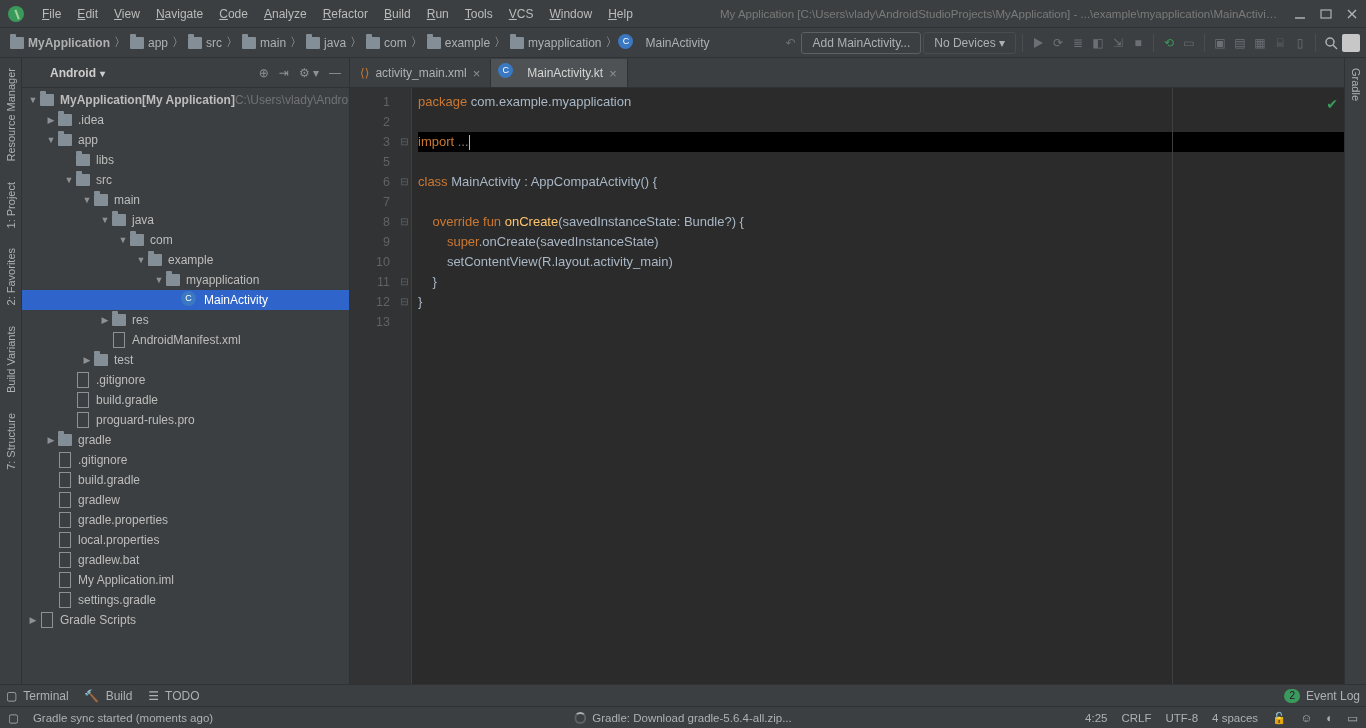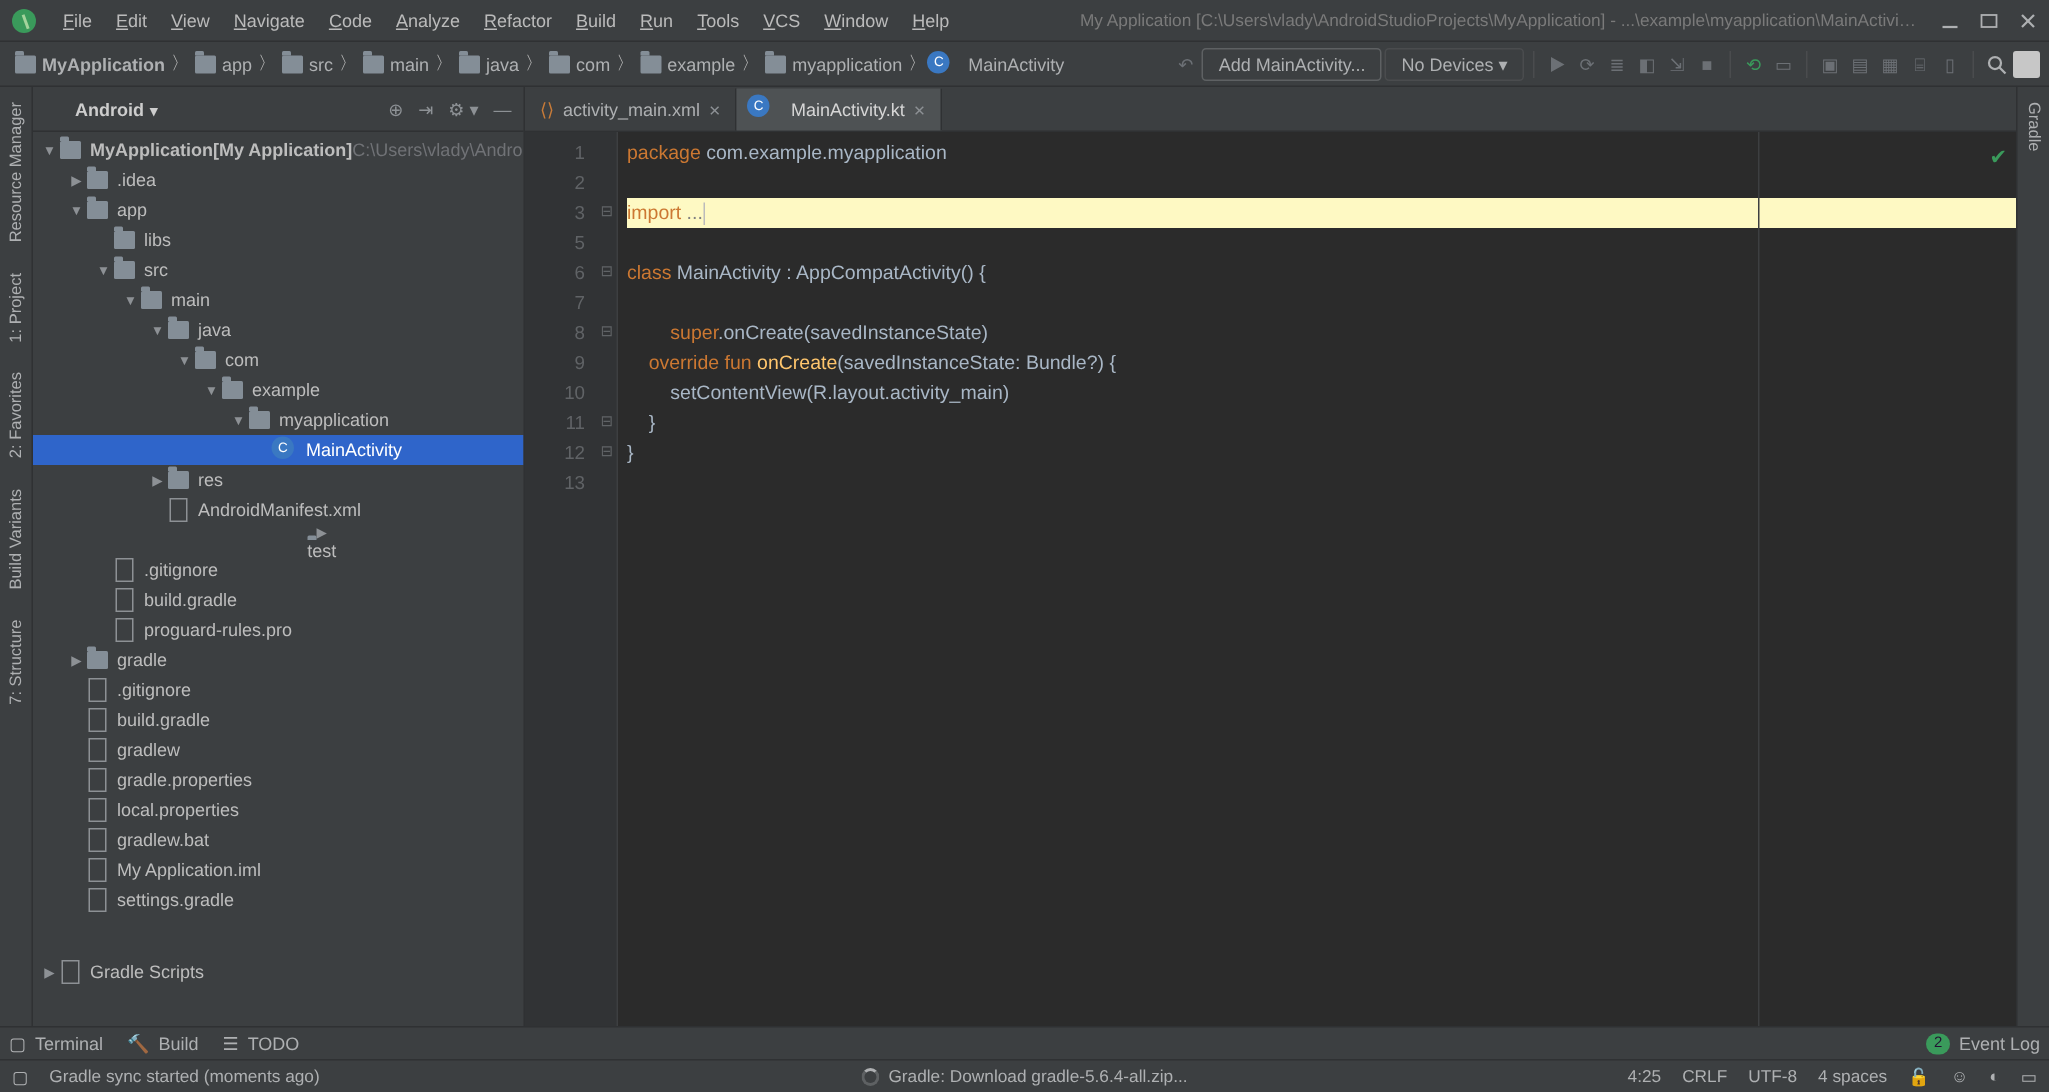--- a/index.html
+++ b/index.html
@@ -70,21 +70,21 @@
 .code { flex:1; padding:4px 0 0 6px; font-size:13px; line-height:20px; position:relative; }
 .code .kw{color:#cc7832;}
 .code .id{color:#a9b7c6;}
 .code .fn{color:#ffc66d;}
 .code .ty{color:#a9b7c6;}
 .code .pkg{color:#a9b7c6;}
 .code .ov{color:#cc7832;}
 .code .sup{color:#cc7832;}
 .code .dim{color:#808080;}
 .code-line{height:20px; white-space:pre;}
-.code-line.hl{ background:#fef9c3;}
+.code-line.hl{ background:#000000;}
 .caret{display:inline-block;width:1px;height:15px;background:#bbbbbb;vertical-align:middle;}
 .right-margin{position:absolute; top:0; bottom:0; left:760px; width:1px; background:#3d3f41;}
 .ok-mark{position:absolute; top:6px; right:6px; color:#3a9a5b; font-size:14px;}
 
 
 .bottom-tabs{ height:22px; background:#3c3f41; border-top:1px solid #2f3133; display:flex; align-items:center; padding:0 6px; gap:16px;}
 .bottom-tabs .btab{ display:flex; align-items:center; gap:6px; color:#aeb0b2; font-size:12px;}
 .bottom-tabs .right{margin-left:auto; display:flex; align-items:center; gap:6px;}
 .badge{ background:#3a9a5b; color:#213; border-radius:8px; padding:0 5px; font-size:10px; line-height:14px;}
 
@@ -285,21 +285,21 @@
         <div class="tree-row" style="padding-left: 76px;">
           <span class="tw closed"></span>
           <span class="fi"></span>
           <span class="tree-label">res</span>
         </div>
         <div class="tree-row" style="padding-left: 76px;">
           <span class="tw"></span>
           <span class="fi file"></span>
           <span class="tree-label">AndroidManifest.xml</span>
         </div>
-        <div class="tree-row" style="padding-left: 58px; flex-direction: column;">
+        <div class="tree-row" style="padding-left: 58px;">
           <span class="tw closed"></span>
           <span class="fi"></span>
           <span class="tree-label">test</span>
         </div>
         <div class="tree-row" style="padding-left: 40px;">
           <span class="tw"></span>
           <span class="fi file"></span>
           <span class="tree-label">.gitignore</span>
         </div>
         <div class="tree-row" style="padding-left: 40px;">
@@ -350,21 +350,21 @@
         <div class="tree-row" style="padding-left: 22px;">
           <span class="tw"></span>
           <span class="fi file"></span>
           <span class="tree-label">My Application.iml</span>
         </div>
         <div class="tree-row" style="padding-left: 22px;">
           <span class="tw"></span>
           <span class="fi file"></span>
           <span class="tree-label">settings.gradle</span>
         </div>
-        <div class="tree-row" style="padding-left: 4px; margin-top: 28px;">
+        <div class="tree-row" style="padding-left: 4px;">
           <span class="tw closed"></span>
           <span class="fi file"></span>
           <span class="tree-label">Gradle Scripts</span>
         </div>
       </div>
   </div>
 
   <div class="editor">
     <div class="tabs" id="tabs">
         <div class="tab">
@@ -409,22 +409,22 @@
         </div>
       <div class="code" id="code">
         <div class="right-margin"></div>
         <span class="ok-mark">✔</span>
       <div class="code-line"><span class="kw">package </span><span class="pkg">com.example.myapplication</span></div>
           <div class="code-line"></div>
           <div class="code-line hl"><span class="kw">import </span><span class="dim">...</span><span class="caret"></span></div>
           <div class="code-line"></div>
           <div class="code-line"><span class="kw">class </span><span class="ty">MainActivity : AppCompatActivity() {</span></div>
           <div class="code-line"></div>
+          <div class="code-line"><span class="id">    </span><span class="ov">override </span><span class="kw">fun </span><span class="fn">onCreate</span><span class="id">(savedInstanceState: Bundle?) {</span></div>
           <div class="code-line"><span class="id">        </span><span class="sup">super</span><span class="id">.onCreate(savedInstanceState)</span></div>
-          <div class="code-line"><span class="id">    </span><span class="ov">override </span><span class="kw">fun </span><span class="fn">onCreate</span><span class="id">(savedInstanceState: Bundle?) {</span></div>
           <div class="code-line"><span class="id">        setContentView(R.layout.</span><span class="id">activity_main</span><span class="id">)</span></div>
           <div class="code-line"><span class="id">    }</span></div>
           <div class="code-line"><span class="id">}</span></div>
           <div class="code-line"></div>
         </div>
     </div>
   </div>
 
   <div class="gutter-right" id="rgut">
       <div class="vlabel right">Gradle</div>

